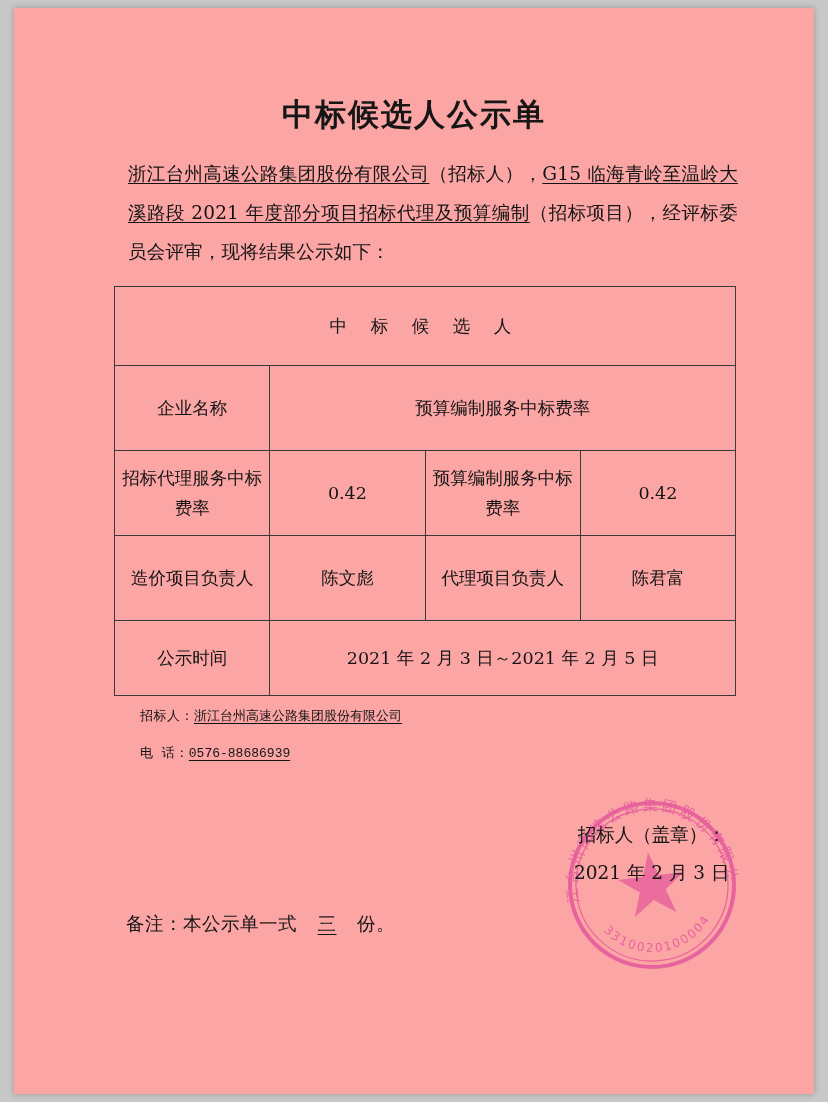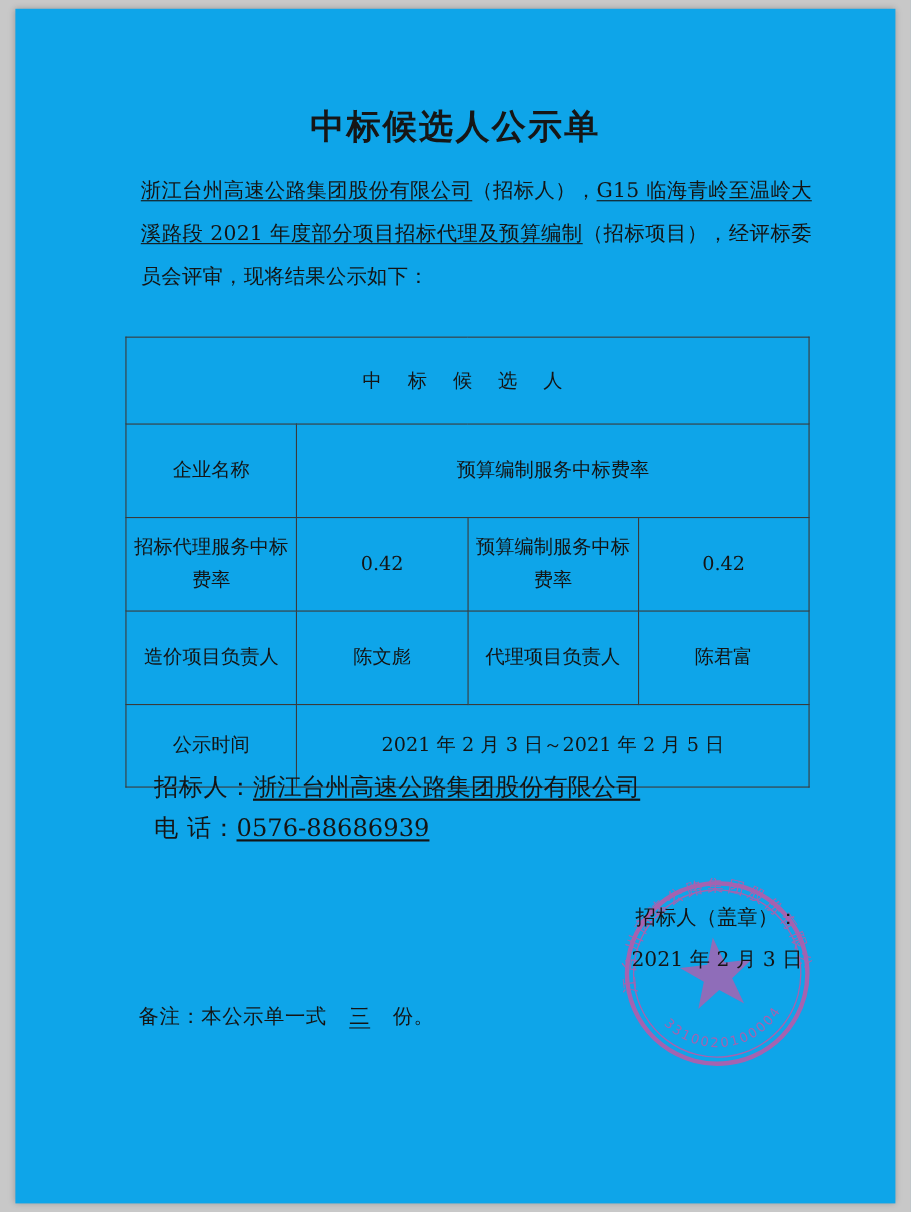--- a/index.html
+++ b/index.html
@@ -12,21 +12,21 @@
     height: 1102px;
     overflow: hidden;
     font-family: "DejaVu Serif", "Liberation Serif", serif;
   }
   .page {
     position: absolute;
     left: 14px;
     top: 8px;
     width: 800px;
     height: 1086px;
-    background: #0ea5e9;
+    background: #fca5a5;
     box-shadow: 0 0 6px rgba(0,0,0,0.25);
     overflow: hidden;
   }
   .content {
     position: absolute;
     left: 0;
     top: 0;
     width: 800px;
     height: 1086px;
   }
@@ -57,21 +57,20 @@
     text-decoration: underline;
     text-underline-offset: 3px;
   }
   table.award {
     position: absolute;
     left: 100px;
     top: 278px;
     width: 622px;
     border-collapse: collapse;
     table-layout: fixed;
-    margin-top: 20px;
   }
   table.award td {
     border: 1px solid #3a3a3a;
     font-size: 17.5px;
     color: #141414;
     text-align: center;
     vertical-align: middle;
     padding: 6px 4px;
   }
   td.head {
@@ -88,23 +87,24 @@
   td.value {
     line-height: 30px;
   }
   .r2 td, .r3 td { height: 72px; }
   .r1 td { height: 66px; }
   .r4 td { height: 62px; }
   .signblock {
     position: absolute;
     left: 126px;
     top: 690px;
-    font-size: 22px;
+    font-size: 13px;
     line-height: 37px;
     color: #141414;
+    font-family: Liberation Mono, monospace;
   }
   .signblock .lbl { letter-spacing: 0.5px; }
   .sign-right {
     position: absolute;
     left: 560px;
     top: 808px;
     font-size: 18.5px;
     line-height: 38px;
     color: #141414;
     text-align: center;

